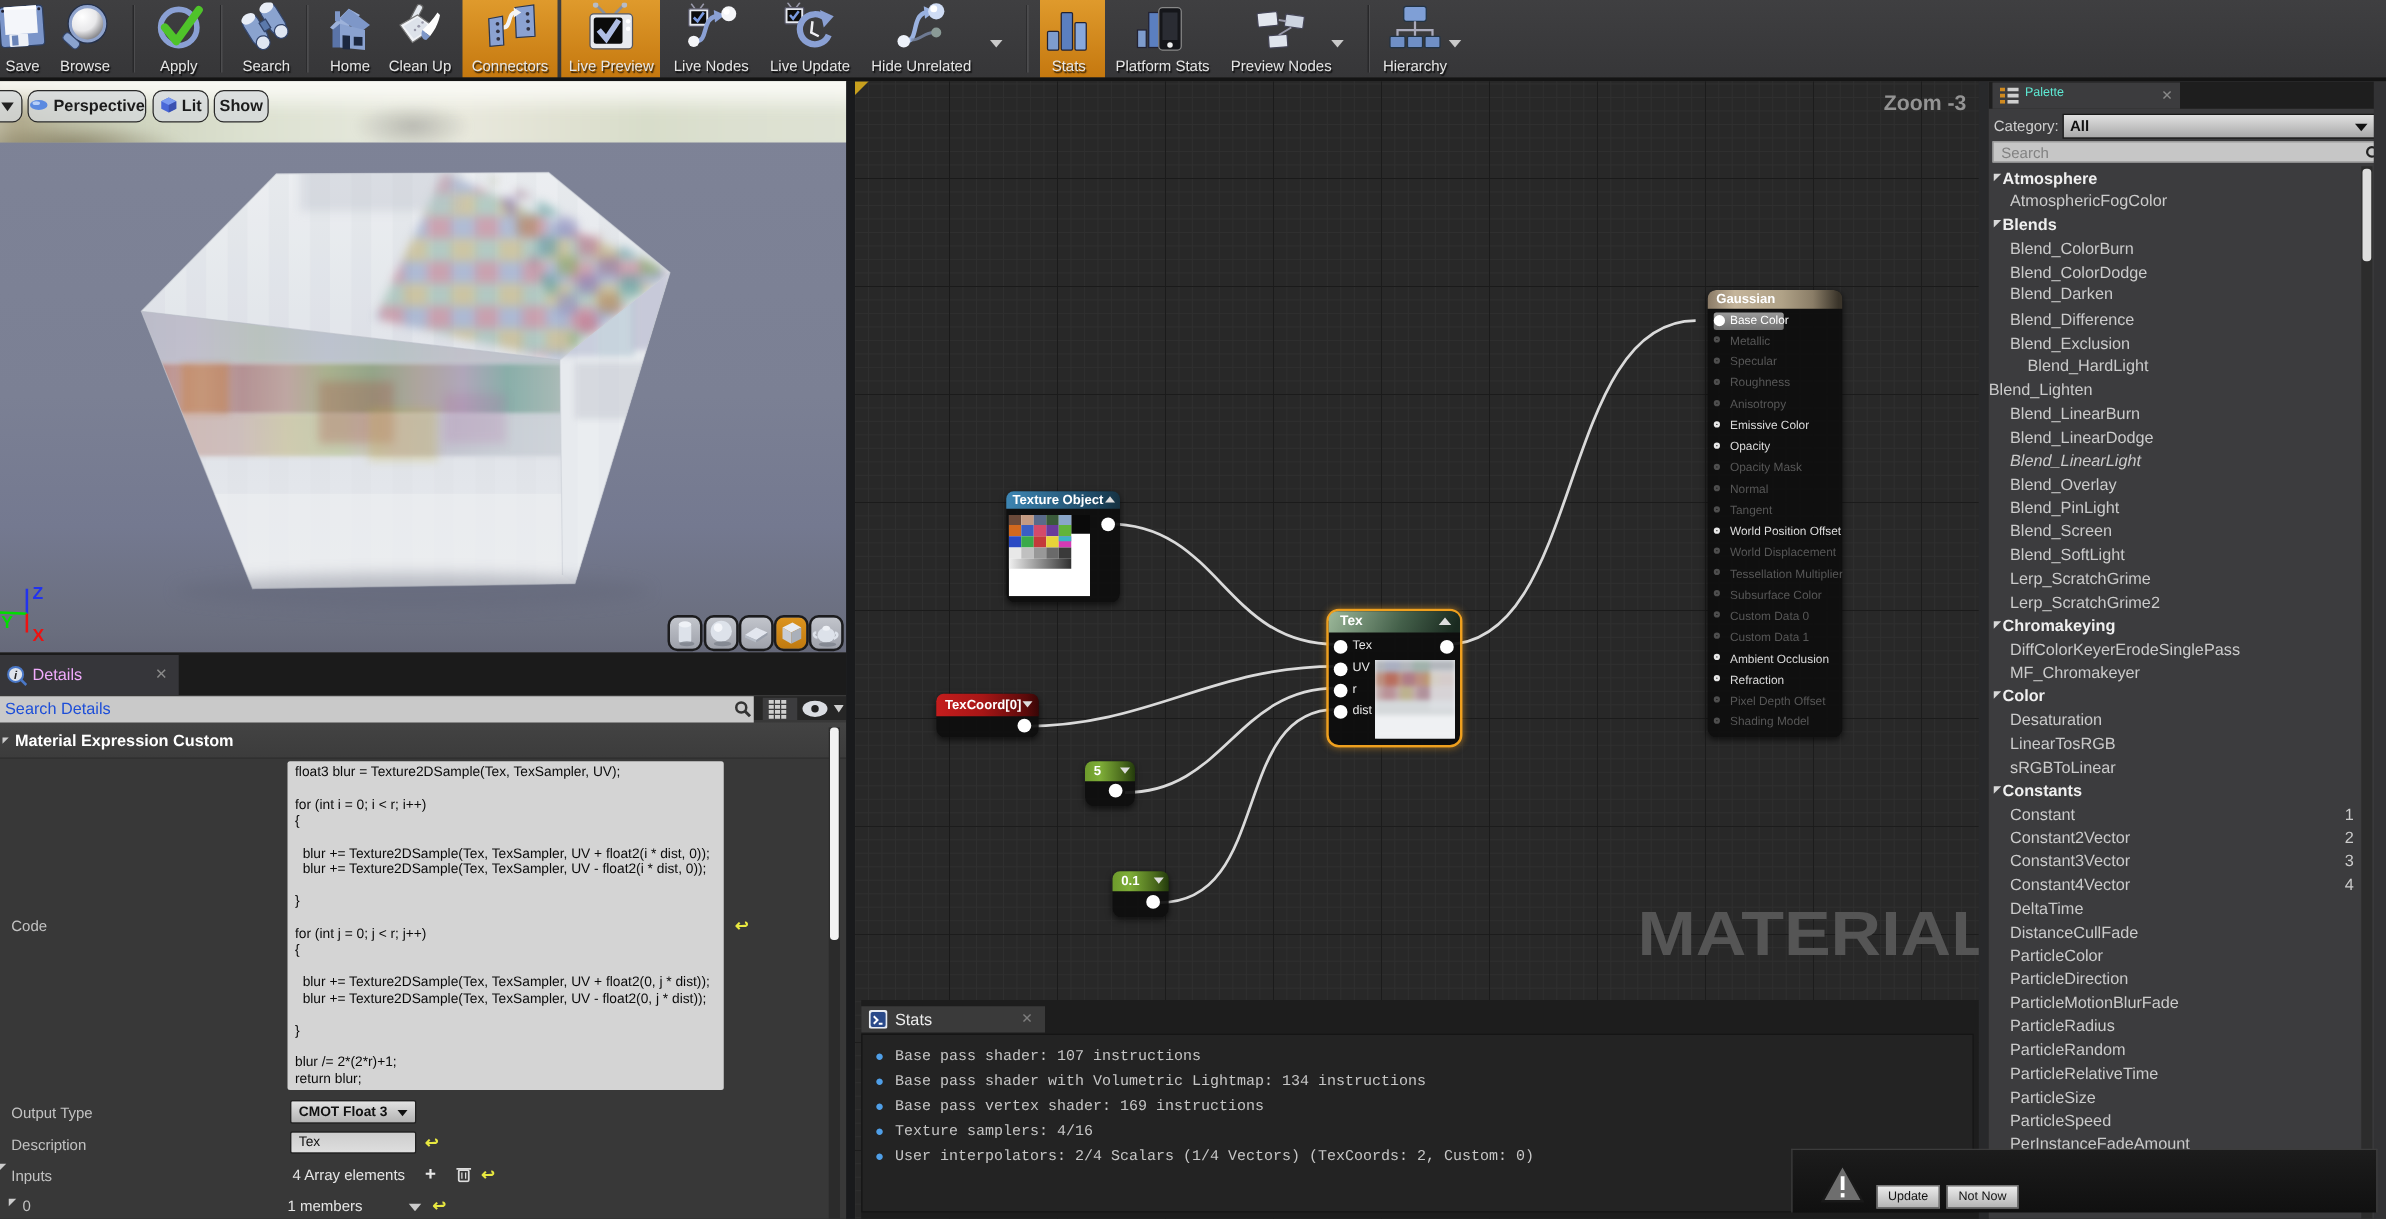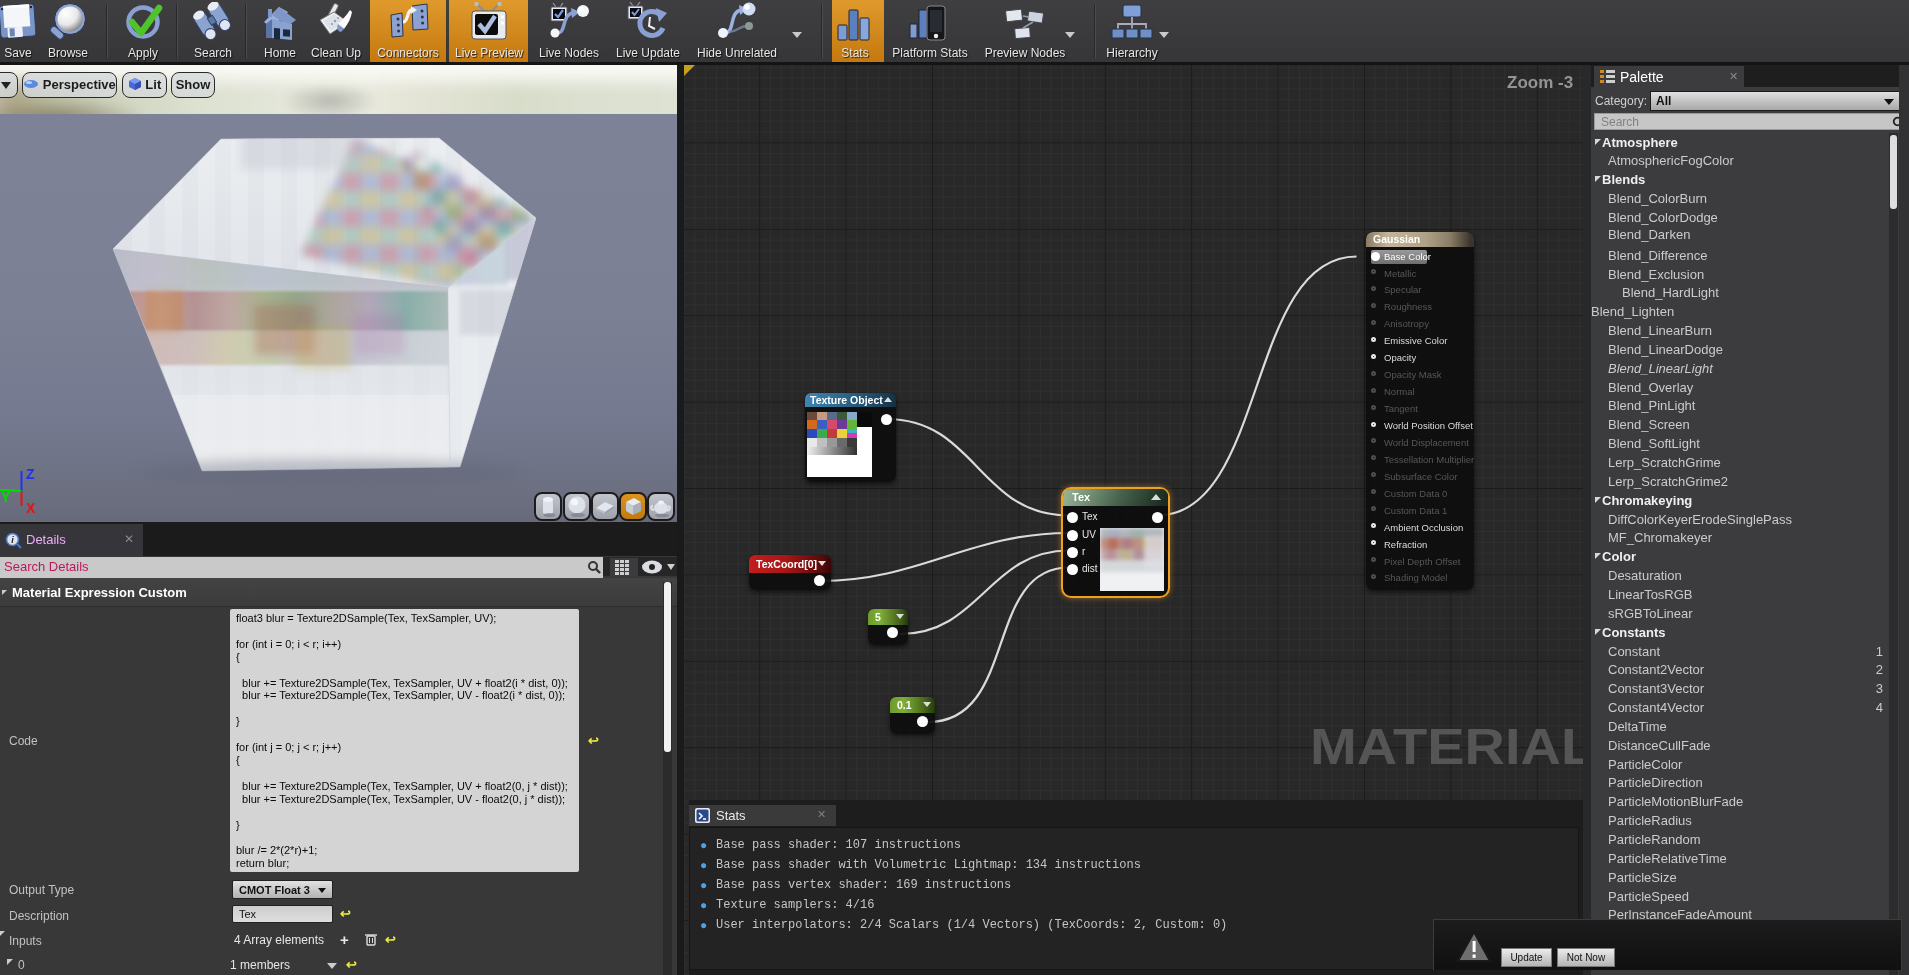--- a/index.html
+++ b/index.html
@@ -33,21 +33,21 @@
   background:rgba(250,250,246,.95); filter:blur(8px); }
 .vpbtn { position:absolute; top:7px; height:26px; border:1px solid #2a2a2a; border-radius:8px;
   background:rgba(213,216,219,.78); color:#1c1c1c; font-weight:bold;
   line-height:24px; text-align:center; white-space:nowrap; font-size:13px; }
 .shapebtn { position:absolute; top:427px; width:28px; height:29px; border:2px solid #1c1c1e;
   border-radius:8px; background:linear-gradient(#c2c5cc,#9ea1aa); }
 #details { position:absolute; left:0; top:522px; width:677px; height:453px; background:#383838; overflow:hidden;}
 #dtabbar { position:absolute; left:0; top:0; width:677px; height:34px; background:#1b1b1b; }
 #dtab { position:absolute; left:0; top:2px; width:143px; height:32px; background:#36363a; }
 #dsearch { position:absolute; left:0; top:35px; width:603px; height:34px; background:#c9c9c9;
-  color:#be185d; font-size:13px; line-height:19px; padding-left:4px; }
+  color:#1d4ed8; font-size:13px; line-height:19px; padding-left:4px; }
 #dheader { position:absolute; left:0; top:56px; width:677px; height:29px;
   background:linear-gradient(#434343,#3c3c3c); color:#fff; font-weight:bold; font-size:13px;
   line-height:29px; padding-left:10px; border-bottom:1px solid #2e2e2e;}
 .dlabel { position:absolute; left:9px; color:#c2c2c2; font-size:12px; }
 #codebox { position:absolute; left:230px; top:87px; width:349px; height:263px; background:#d4d4d4;
   border-radius:2px; color:#0a0a0a; font-size:11px; line-height:12.9px; padding:3px 0 0 6px;
   white-space:pre; }
 .reset { color:#e8e840; font-size:13px; font-weight:bold; position:absolute; }
 .lightbtn { position:absolute; background:linear-gradient(#e2e2e2,#b2b2b2); border:1px solid #222;
   border-radius:2px; color:#111; font-size:11px; font-weight:bold; }
@@ -679,21 +679,21 @@
 <div id="ptabbar"></div>
 <div id="ptab">
       <svg class="abs" style="left:6px;top:4px;" width="15" height="13">
         <rect x="0" y="0" width="4" height="3" fill="#d08a20"></rect>
         <rect x="6" y="0" width="9" height="3" fill="#cfcfcf"></rect>
         <rect x="0" y="5" width="4" height="3" fill="#d08a20"></rect>
         <rect x="6" y="5" width="9" height="3" fill="#cfcfcf"></rect>
         <rect x="0" y="10" width="4" height="3" fill="#d08a20"></rect>
         <rect x="6" y="10" width="9" height="3" fill="#cfcfcf"></rect>
       </svg>
-<span style="position:absolute;left:26px;top:3px;color:#ffffff;font-size:14px;">Palette</span>
+<span style="position:absolute;left:26px;top:3px;color:#5eead4;font-size:10px;">Palette</span>
 <span style="position:absolute;left:135px;top:4px;color:#8a8a8a;font-size:11px;">✕</span>
     </div>
 <div style="position:absolute;left:4px;top:29px;color:#cfcfcf;font-size:12px;">Category:</div>
 <div id="pcat">All<span style="position:absolute;right:7px;top:7px;width:0;height:0;border-left:5px solid transparent;border-right:5px solid transparent;border-top:6px solid #111;"></span></div>
 <div id="psearch">Search<svg class="abs" style="left:297px;top:2px;" width="13" height="13" viewBox="0 0 13 13">
         <circle cx="5.5" cy="5.5" r="3.8" fill="none" stroke="#222" stroke-width="1.8"></circle>
         <line x1="8.3" y1="8.3" x2="12" y2="12" stroke="#222" stroke-width="2"></line>
       </svg></div>
 <div class="prow pcatrow" style="top:67.5px;"><span style="display:inline-block;width:0;height:0;border-top:6px solid #d8d8d8;border-right:6px solid transparent;vertical-align:2px;margin-left:4px;"></span><span style="margin-left:1px;">Atmosphere</span></div>
 <div class="prow" style="top:86.3px;padding-left:17px;">AtmosphericFogColor</div>

